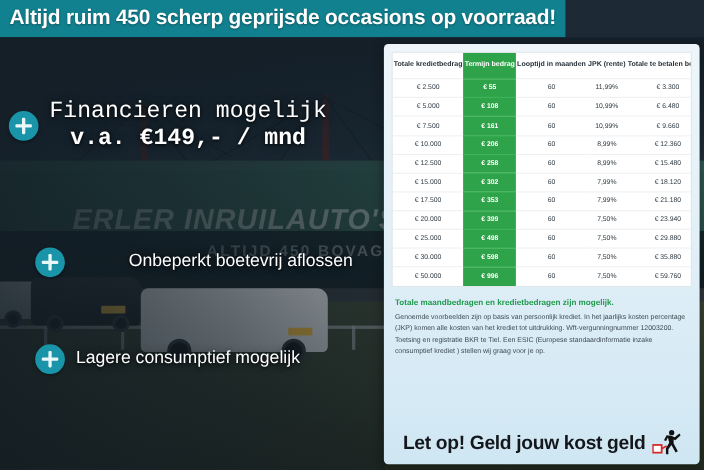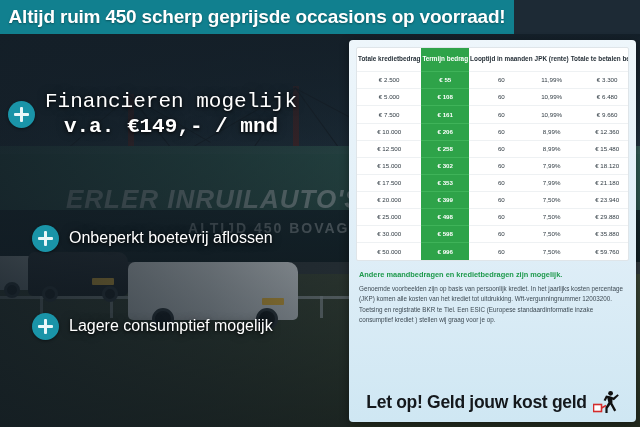--- a/index.html
+++ b/index.html
@@ -102,21 +102,21 @@
   }
   .plus::before { left:6px; top:12px; width:15px; height:3px; }
   .plus::after  { left:12px; top:6px; width:3px; height:15px; }
   .btxt {
     color:#ffffff; font-size:15.5px; line-height:1.18;
     text-shadow:0 1px 3px rgba(0,0,0,.8), 0 0 8px rgba(0,0,0,.5);
   }
   .b1 { left:8px; top:22px;font-family:Liberation Mono, monospace; }
   .b1 .l1 { font-size:21px; font-weight:400; white-space:nowrap; }
   .b1 .l2 { font-size:21px; font-weight:bold; text-align:center; white-space:nowrap; }
-  .b2 { left:32px; top:157px; }
+  .b2 { left:32px; top:157px;gap:48px; }
   .b3 { left:32px; top:245px; }
   .b4 { left:32px; top:330px; }
   .b2 .btxt, .b3 .btxt, .b4 .btxt { font-size:16px; white-space:nowrap; }
 
   
   .card {
     position:absolute; left:349px; top:40px; width:287px; height:382px;
     background:linear-gradient(#eef6fb 0%, #dfeef7 55%, #cfe7f3 100%);
     border-radius:4px;
     box-shadow:0 2px 10px rgba(0,0,0,.4);
@@ -332,21 +332,21 @@
             <td class="colA">€ 50.000</td>
             <td class="colB hl">€ 996</td>
             <td class="colC">60</td>
             <td class="colD">7,50%</td>
             <td class="colE">€ 59.760</td>
           </tr>
         </tbody>
     </table>
   </div>
 
-  <div class="note-head">Andere maandbedragen en kredietbedragen zijn mogelijk.</div>
+  <div class="note-head">Totale maandbedragen en kredietbedragen zijn mogelijk.</div>
   <div class="note-body">Genoemde voorbeelden zijn op basis van persoonlijk krediet. In het jaarlijks kosten percentage (JKP) komen alle kosten van het krediet tot uitdrukking. Wft-vergunningnummer 12003200. Toetsing en registratie BKR te Tiel. Een ESIC (Europese standaardinformatie inzake consumptief krediet ) stellen wij graag voor je op.</div>
 
   <div class="warn">
     <span class="warn-text">Let op! Geld jouw kost geld</span>
     <svg class="warn-icon" width="26" height="24" viewBox="0 0 26 24">
       <rect x="0.5" y="14.5" width="8" height="7" fill="#ffffff" stroke="#d32b2b" stroke-width="1.6"></rect>
       <path d="M8.5 18 L13 15.5" stroke="#d32b2b" stroke-width="1.6" fill="none"></path>
       <g fill="#111111">
         <circle cx="17.6" cy="3.3" r="2.4"></circle>
         <path d="M17 6.2 L20.4 7.6 L24.6 4.2 L25.8 5.6 L20.9 10.2 L19.4 9.6 L19.4 13.2 L23.2 20.2 L21.2 21.4 L17.4 14.6 L14.6 18.4 L14.6 23 L12.4 23 L12.4 17.6 L15.4 12.4 L14.2 7.8 L12.6 11 L10.6 10.2 L13 5.6 Z"></path>

